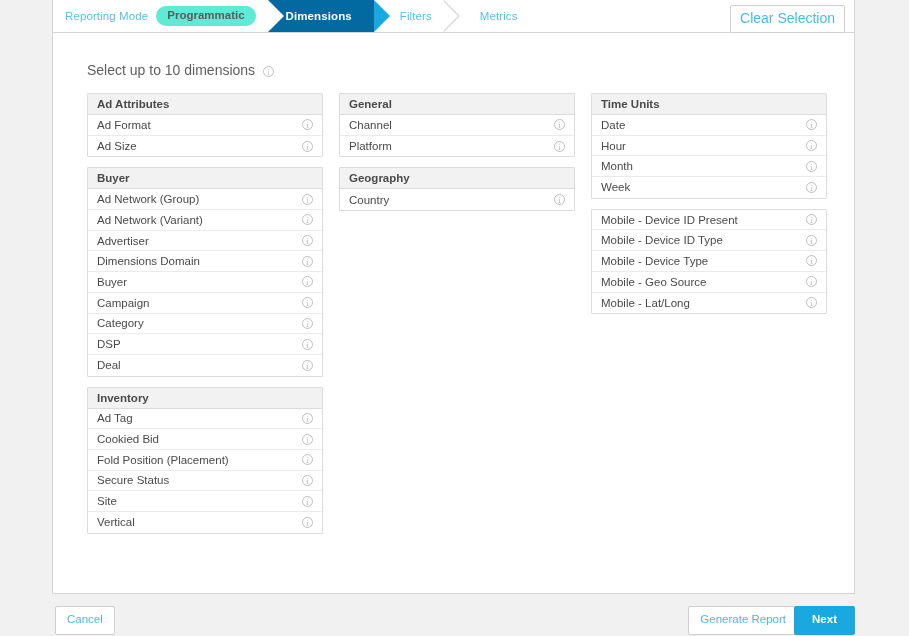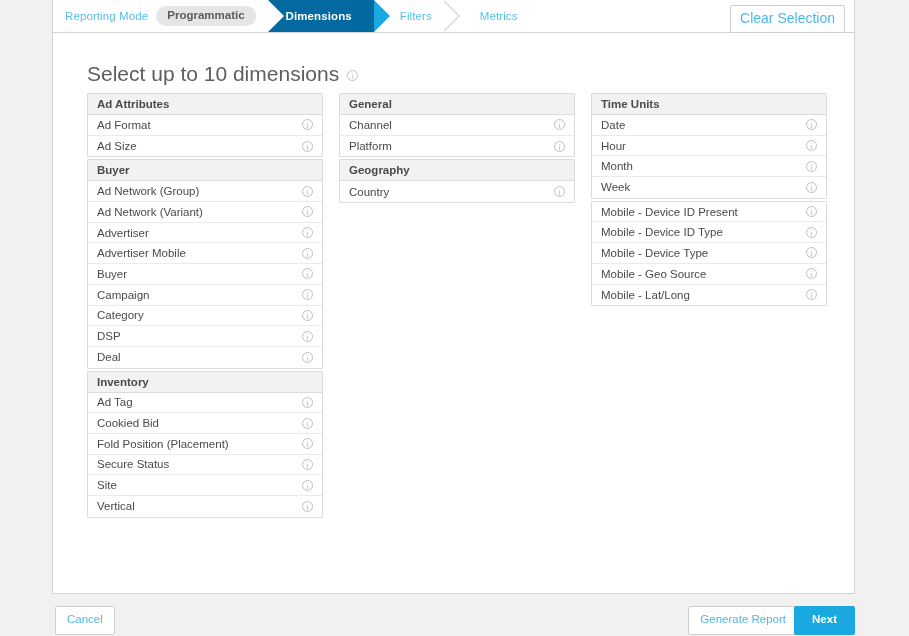--- a/index.html
+++ b/index.html
@@ -110,21 +110,21 @@
     top: 0;
     width: 0;
     height: 0;
     border-top: 16px solid transparent;
     border-bottom: 16px solid transparent;
     border-left: 16px solid #ffffff;
     z-index: 2;
   }
   .pill {
     display: inline-block;
-    background: #e5e5e5;
+    background: #5eead4;
     color: #5c5c5c;
     font-weight: bold;
     font-size: 11.5px;
     border-radius: 11px;
     padding: 4px 11px 5px 11px;
     margin-left: 8px;
     line-height: 1;
   }
   #clear-selection {
     position: absolute;
@@ -154,21 +154,21 @@
   }
 
   #page-title-row {
     position: absolute;
     left: 34px;
     top: 29px;
     display: flex;
     align-items: center;
   }
   #page-title {
-    font-size: 21px;
+    font-size: 14px;
     color: #5e5e5e;
     font-weight: normal;
   }
   .info-icon {
     display: inline-block;
     width: 11px;
     height: 11px;
     border: 1px solid #bfbfbf;
     border-radius: 50%;
     color: #bfbfbf;
@@ -197,21 +197,21 @@
     gap: 16px;
     align-items: flex-start;
   }
   .column {
     width: 236px;
     flex: 0 0 236px;
   }
   .group {
     border: 1px solid #dcdcdc;
     border-radius: 1px;
-    margin-bottom: 2px;
+    margin-bottom: 10px;
     background: #fff;
     box-sizing: border-box;
   }
   .group-header {
     background: #f2f2f2;
     border-bottom: 1px solid #dcdcdc;
     padding: 5px 9px 6px 9px;
     font-weight: bold;
     font-size: 11.5px;
     color: #4a4a4a;
@@ -320,21 +320,21 @@
           </div>
           <div class="dim-row">
             <span class="dim-label">Ad Network (Variant)</span>
             <span class="info-icon">i</span>
           </div>
           <div class="dim-row">
             <span class="dim-label">Advertiser</span>
             <span class="info-icon">i</span>
           </div>
           <div class="dim-row">
-            <span class="dim-label">Advertiser Mobile</span>
+            <span class="dim-label">Dimensions Domain</span>
             <span class="info-icon">i</span>
           </div>
           <div class="dim-row">
             <span class="dim-label">Buyer</span>
             <span class="info-icon">i</span>
           </div>
           <div class="dim-row">
             <span class="dim-label">Campaign</span>
             <span class="info-icon">i</span>
           </div>

